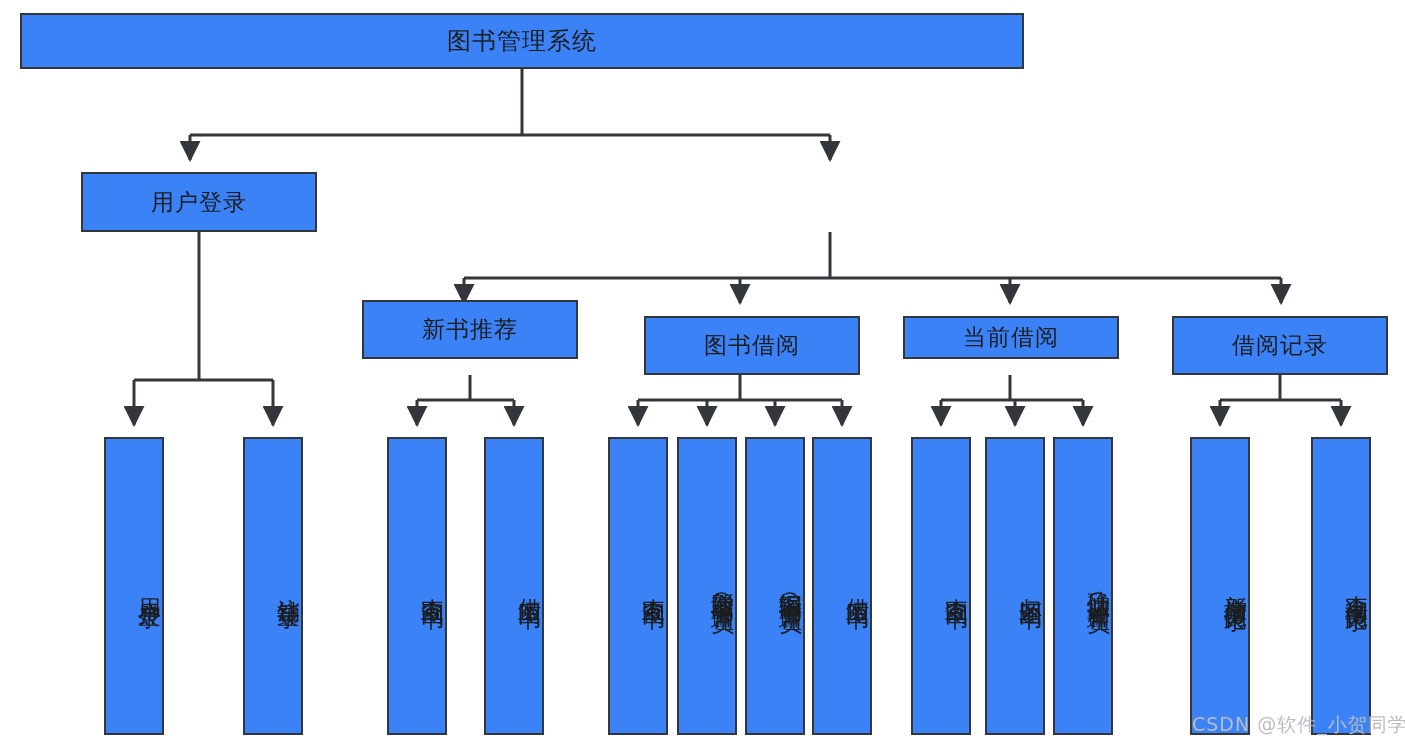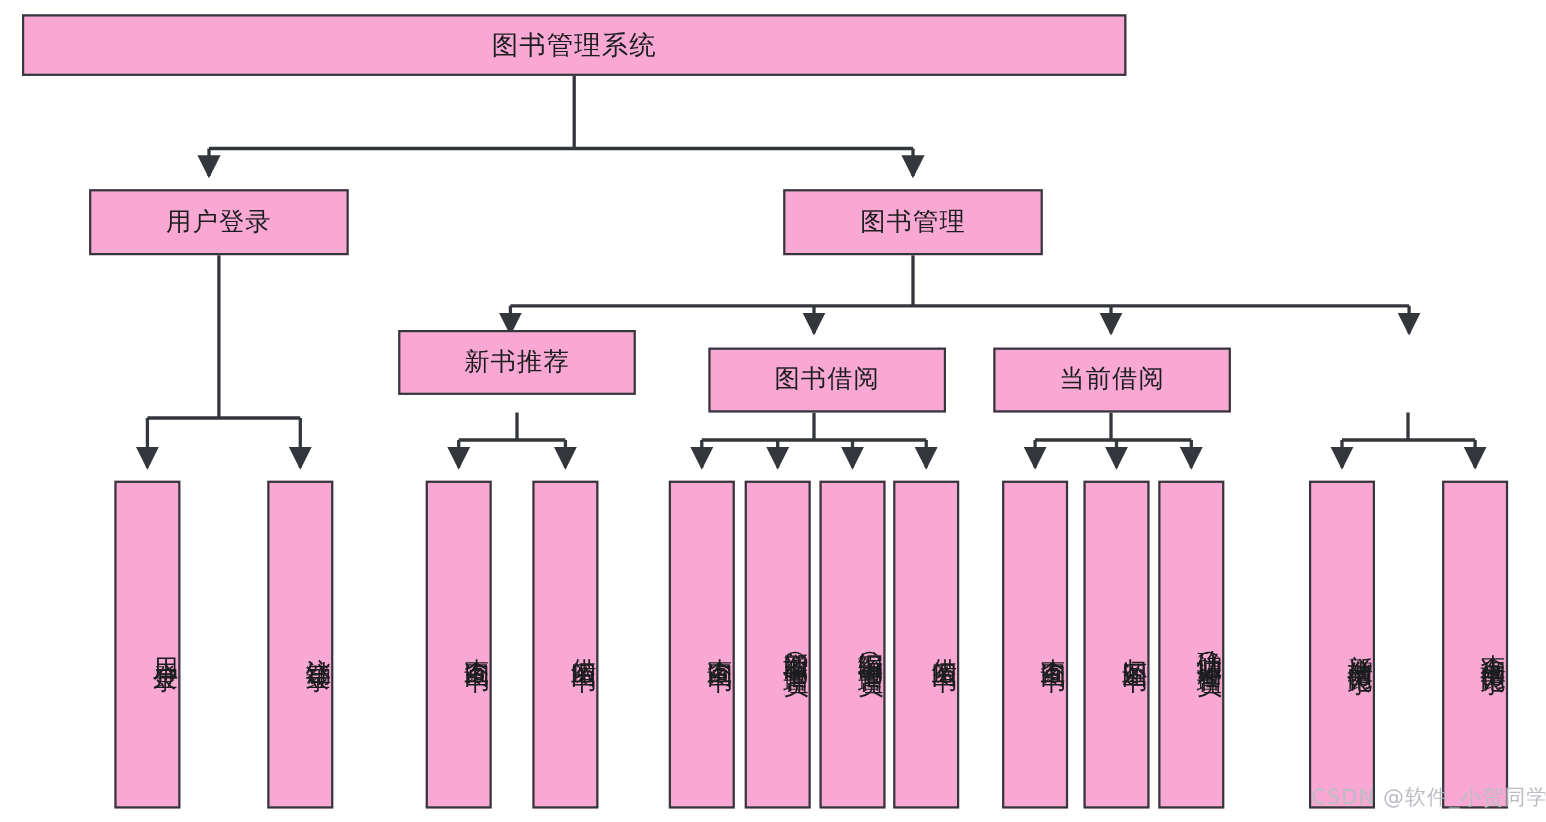--- a/index.html
+++ b/index.html
@@ -21,21 +21,21 @@
     position: absolute;
     left: 0;
     top: 0;
     width: 1405px;
     height: 747px;
     pointer-events: none;
   }
   .node {
     position: absolute;
     box-sizing: border-box;
-    background: #f9a8d4;
+    background: #3b82f6;
     border: 2px solid #33363a;
     display: flex;
     align-items: center;
     justify-content: center;
     color: #1b1d1f;
   }
   .node.horiz {
     font-size: 23px;
     letter-spacing: 1px;
     line-height: 1.25;
@@ -124,32 +124,32 @@
     </g>
   </svg>
 
   <div class="node horiz root" style="left:20px; top:13px; width:1004px; height:56px;">
     <span>图书管理系统</span>
   </div>
 
   <div class="node horiz" style="left:81px; top:172px; width:236px; height:60px;">
     <span>用户登录</span>
   </div>
-  <div class="node horiz" style="left:712px; top:172px; width:236px; height:60px;">
-    <span>图书管理</span>
-  </div>
 
   <div class="node horiz" style="left:362px; top:300px; width:216px; height:59px;">
     <span>新书推荐</span>
   </div>
   <div class="node horiz" style="left:644px; top:316px; width:216px; height:59px;">
     <span>图书借阅</span>
   </div>
-  <div class="node horiz" style="left:903px; top:316px; width:216px; height:59px;">
+  <div class="node horiz" style="left:903px; top:316px; width:216px; height:43px;">
     <span>当前借阅</span>
+  </div>
+  <div class="node horiz" style="left:1172px; top:316px; width:216px; height:59px;">
+    <span>借阅记录</span>
   </div>
 
   <div class="node vert" style="left:104px; top:437px; width:60px; height:298px;">
     <span class="vtext">用户登录</span>
   </div>
   <div class="node vert" style="left:243px; top:437px; width:60px; height:298px;">
     <span class="vtext">注销登录</span>
   </div>
 
   <div class="node vert" style="left:387px; top:437px; width:60px; height:298px;">

